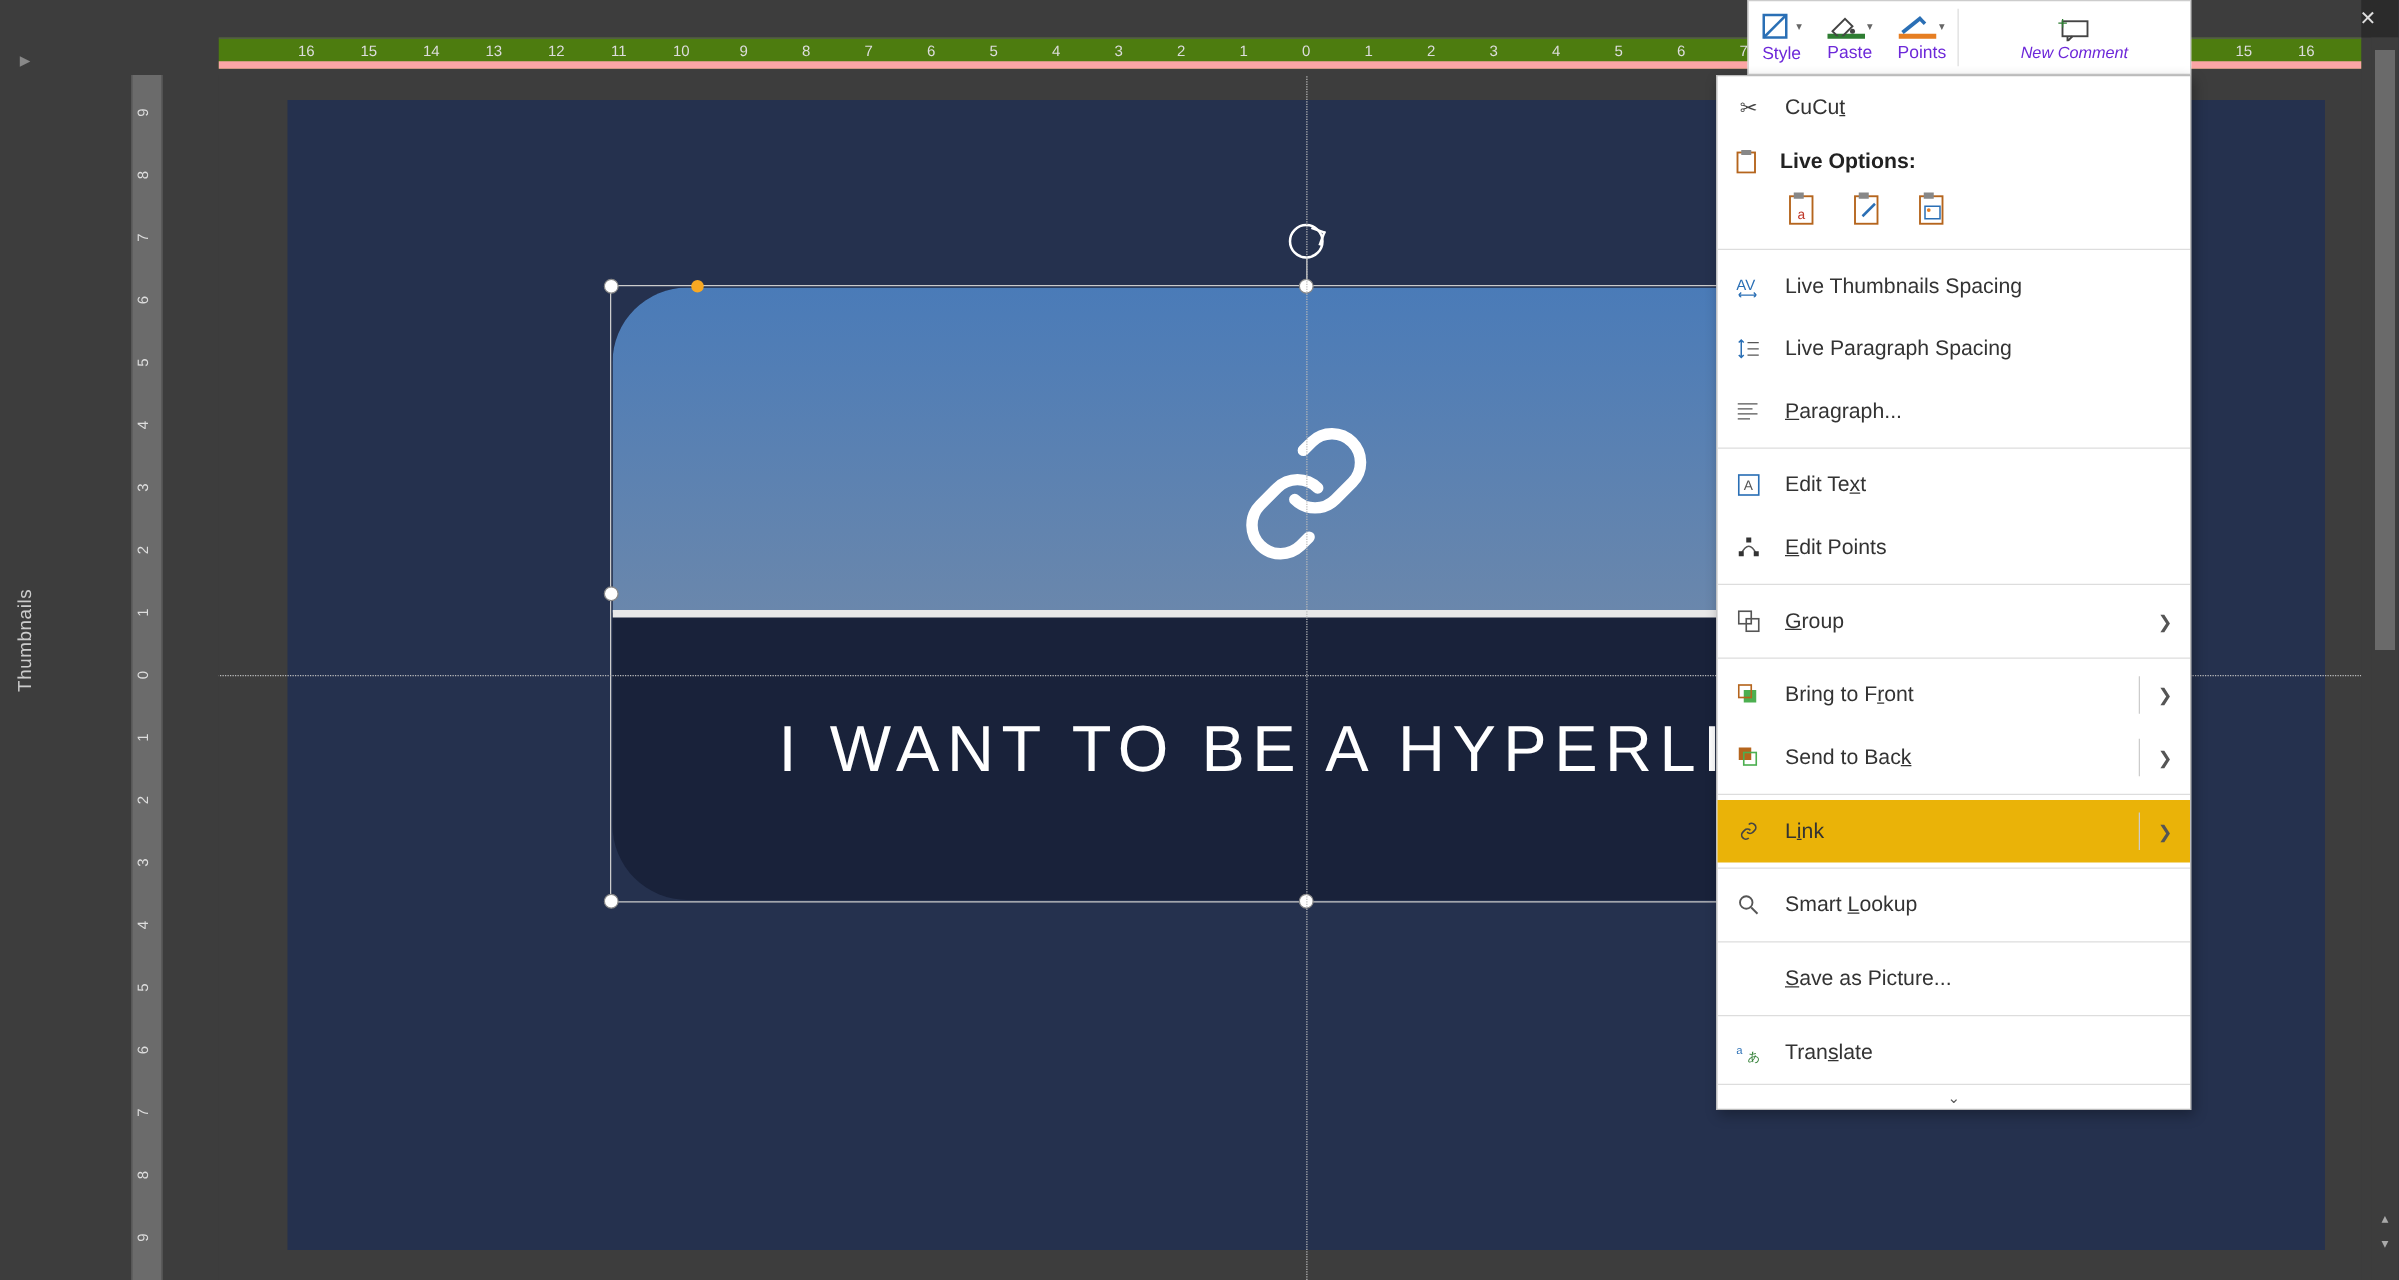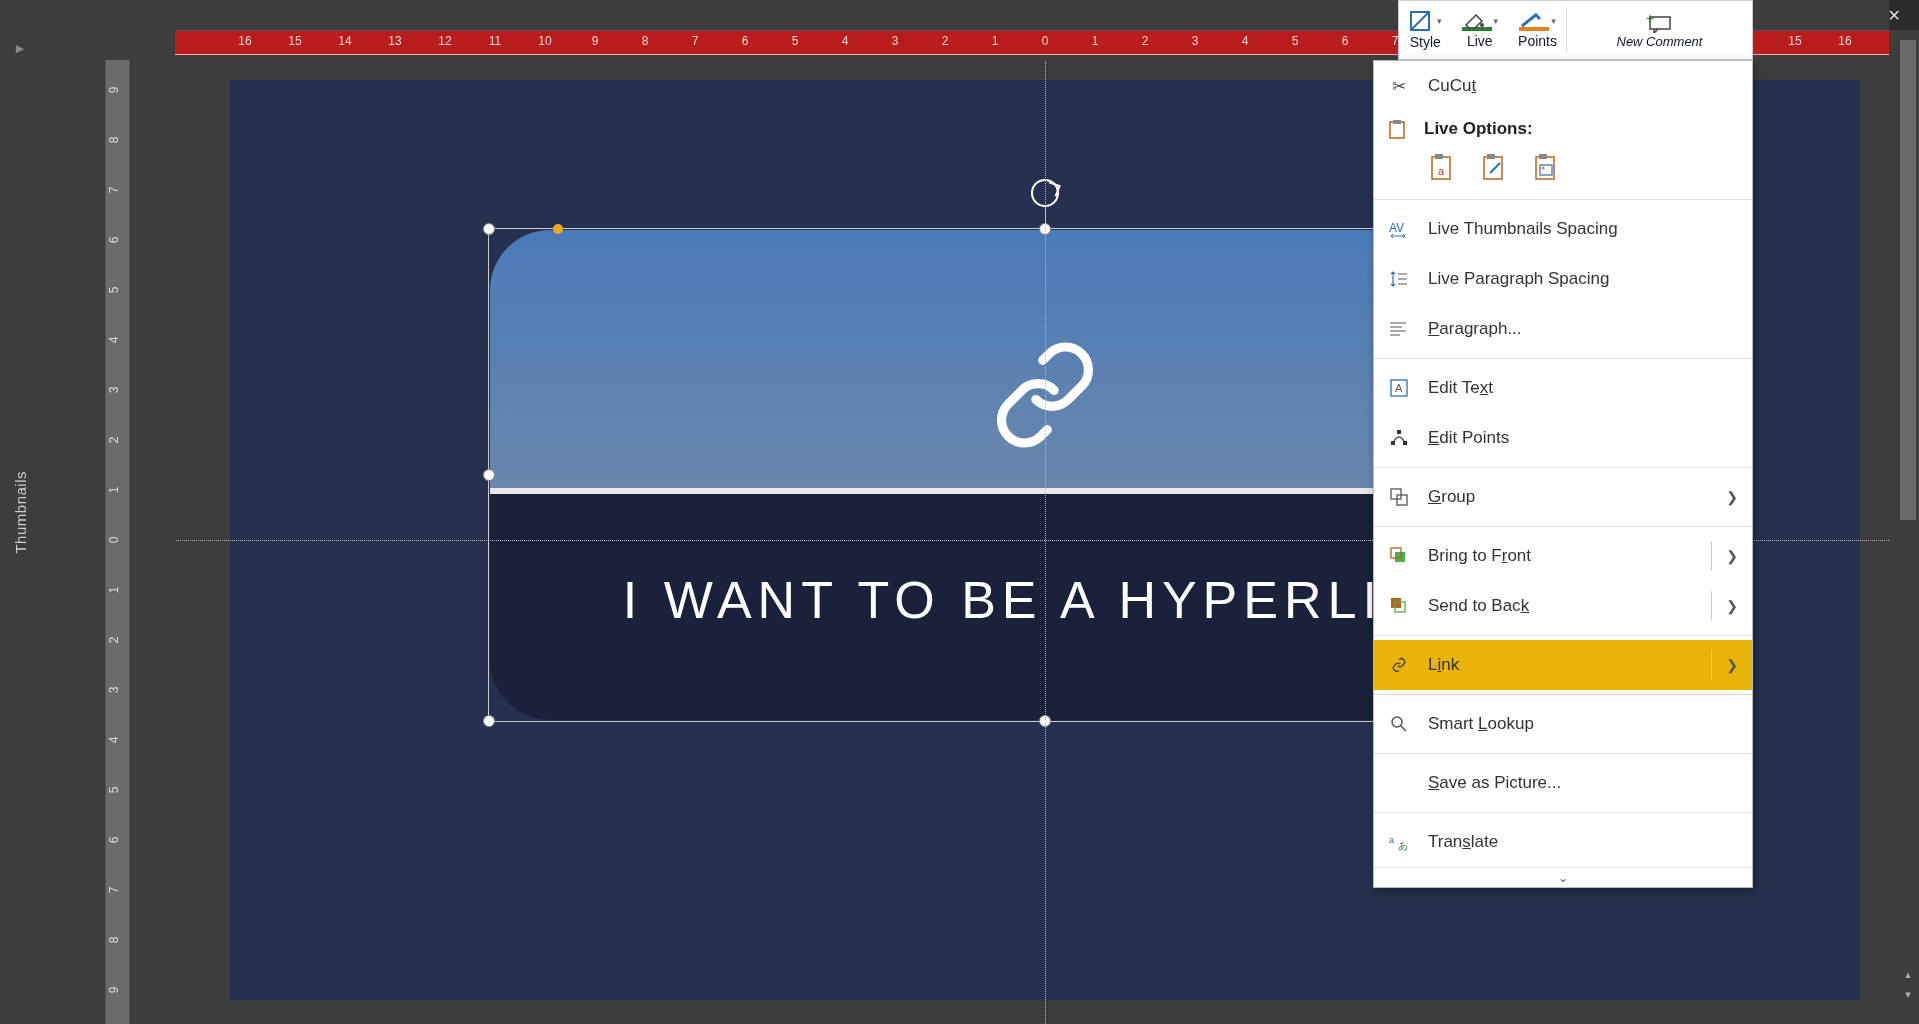--- a/index.html
+++ b/index.html
@@ -7,21 +7,21 @@
 
 
 .thumbnails-panel { position: absolute; left: 0; top: 0; width: 40px; height: 100%; background: #3d3d3d; display: flex; align-items: center; justify-content: center; }
 .thumbnails-label { writing-mode: vertical-rl; transform: rotate(180deg); color: #ccc; font-size: 15px; letter-spacing: 0.5px; }
 .thumbnails-chevron { position: absolute; top: 42px; color: #888; font-size: 11px; }
 
 
 .editor { position: absolute; left: 40px; top: 0; right: 30px; bottom: 0; background: #3d3d3d; }
 
 
-.ruler-h { position: absolute; left: 135px; right: 0; top: 30px; height: 25px; background: #b91c1c; overflow: hidden; border-top: 1px solid #555; border-bottom: 1px solid #fca5a5; text-decoration: underline; }
+.ruler-h { position: absolute; left: 135px; right: 0; top: 30px; height: 25px; background: #4d7c0f; overflow: hidden; border-top: 1px solid #555; border-bottom: 6px solid #fca5a5; text-decoration: underline; }
 .ruler-h-ticks { display: flex; position: absolute; left: 0; top: 0; height: 100%; }
 .ruler-tick { position: absolute; top: 3px; color: #ddd; font-size: 12px; transform: translateX(-50%); }
 
 
 .ruler-v { position: absolute; left: 65px; top: 60px; width: 25px; bottom: 0; background: #6b6b6b; border-left: 1px solid #555; border-right: 1px solid #555; }
 .ruler-v-tick { position: absolute; left: 5px; color: #ddd; font-size: 12px; transform: translateY(-50%) rotate(-90deg); transform-origin: center; }
 
 
 .canvas-area { position: absolute; left: 135px; top: 60px; right: 0; bottom: 0; background: #3d3d3d; overflow: hidden; }
 .slide { position: absolute; left: 55px; top: 20px; width: 1630px; height: 920px; background: #25314e; }
@@ -53,21 +53,21 @@
 .adjust-handle { position: absolute; left: 64px; top: -5px; width: 10px; height: 10px; background: #f7a823; border-radius: 50%; }
 .rotate-handle { position: absolute; left: 50%; top: -50px; margin-left: -14px; width: 28px; height: 28px; border: 2px solid #fff; border-radius: 50%; display: flex; align-items: center; justify-content: center; }
 .rotate-handle::after { content: ""; position: absolute; width: 10px; height: 10px; border-top: 2px solid #fff; border-right: 2px solid #fff; transform: rotate(20deg); right: -2px; top: 2px; }
 .rotate-stem { position: absolute; left: 50%; top: -22px; width: 1px; height: 18px; background: #ccc; }
 
 
 .mini-toolbar { position: absolute; right: 166px; top: 0; width: 355px; height: 60px; background: #fff; border: 1px solid #ccc; display: flex; align-items: center; }
 .mini-item { flex: 0 0 auto; display: flex; flex-direction: column; align-items: center; justify-content: center; height: 100%; padding: 0 10px; position: relative; }
 .mini-item.with-border::after { content: ""; position: absolute; right: 0; top: 6px; bottom: 6px; width: 1px; background: #ddd; }
 .mini-item .icon-row { display: flex; align-items: center; gap: 2px; }
-.mini-label { font-size: 14px; color: #0f172a; margin-top: 2px; }
+.mini-label { font-size: 14px; color: #6d28d9; margin-top: 2px; }
 .mini-drop { font-size: 9px; color: #666; }
 .outline-bar { width: 30px; height: 4px; background: #e67e22; margin-top: -2px; }
 .fill-bar { width: 30px; height: 4px; background: #2e7d32; margin-top: -2px; }
 
 
 .titlebar { position: absolute; right: 0; top: 0; width: 160px; height: 30px; background: #2b2b2b; display: flex; align-items: center; justify-content: flex-end; gap: 20px; padding-right: 18px; }
 .titlebar span { color: #ddd; font-size: 16px; }
 
 
 .context-menu { position: absolute; right: 166px; top: 60px; width: 380px; background: #fff; border: 1px solid #bbb; box-shadow: 2px 4px 10px rgba(0,0,0,0.3); font-size: 17px; }
@@ -225,21 +225,21 @@
     <div class="icon-row">
       <div>
         <svg width="24" height="18">
             <path d="M4 14 L14 4 L20 10 L10 20 Z" fill="none" stroke="#444" stroke-width="1.5"></path>
             <circle cx="20" cy="14" r="2" fill="#444"></circle>
           </svg>
         <div class="fill-bar"></div>
       </div>
       <span class="mini-drop">▾</span>
     </div>
-    <span class="mini-label">Live</span>
+    <span class="mini-label">Paste</span>
   </div>
   <div class="mini-item with-border">
     <div class="icon-row">
       <div>
         <svg width="24" height="18">
             <path d="M3 15 L18 3" stroke="#2a6fb5" stroke-width="3"></path>
             <path d="M18 3 L22 7 L20 9 L16 5 Z" fill="#2a6fb5"></path>
           </svg>
         <div class="outline-bar"></div>
       </div>

